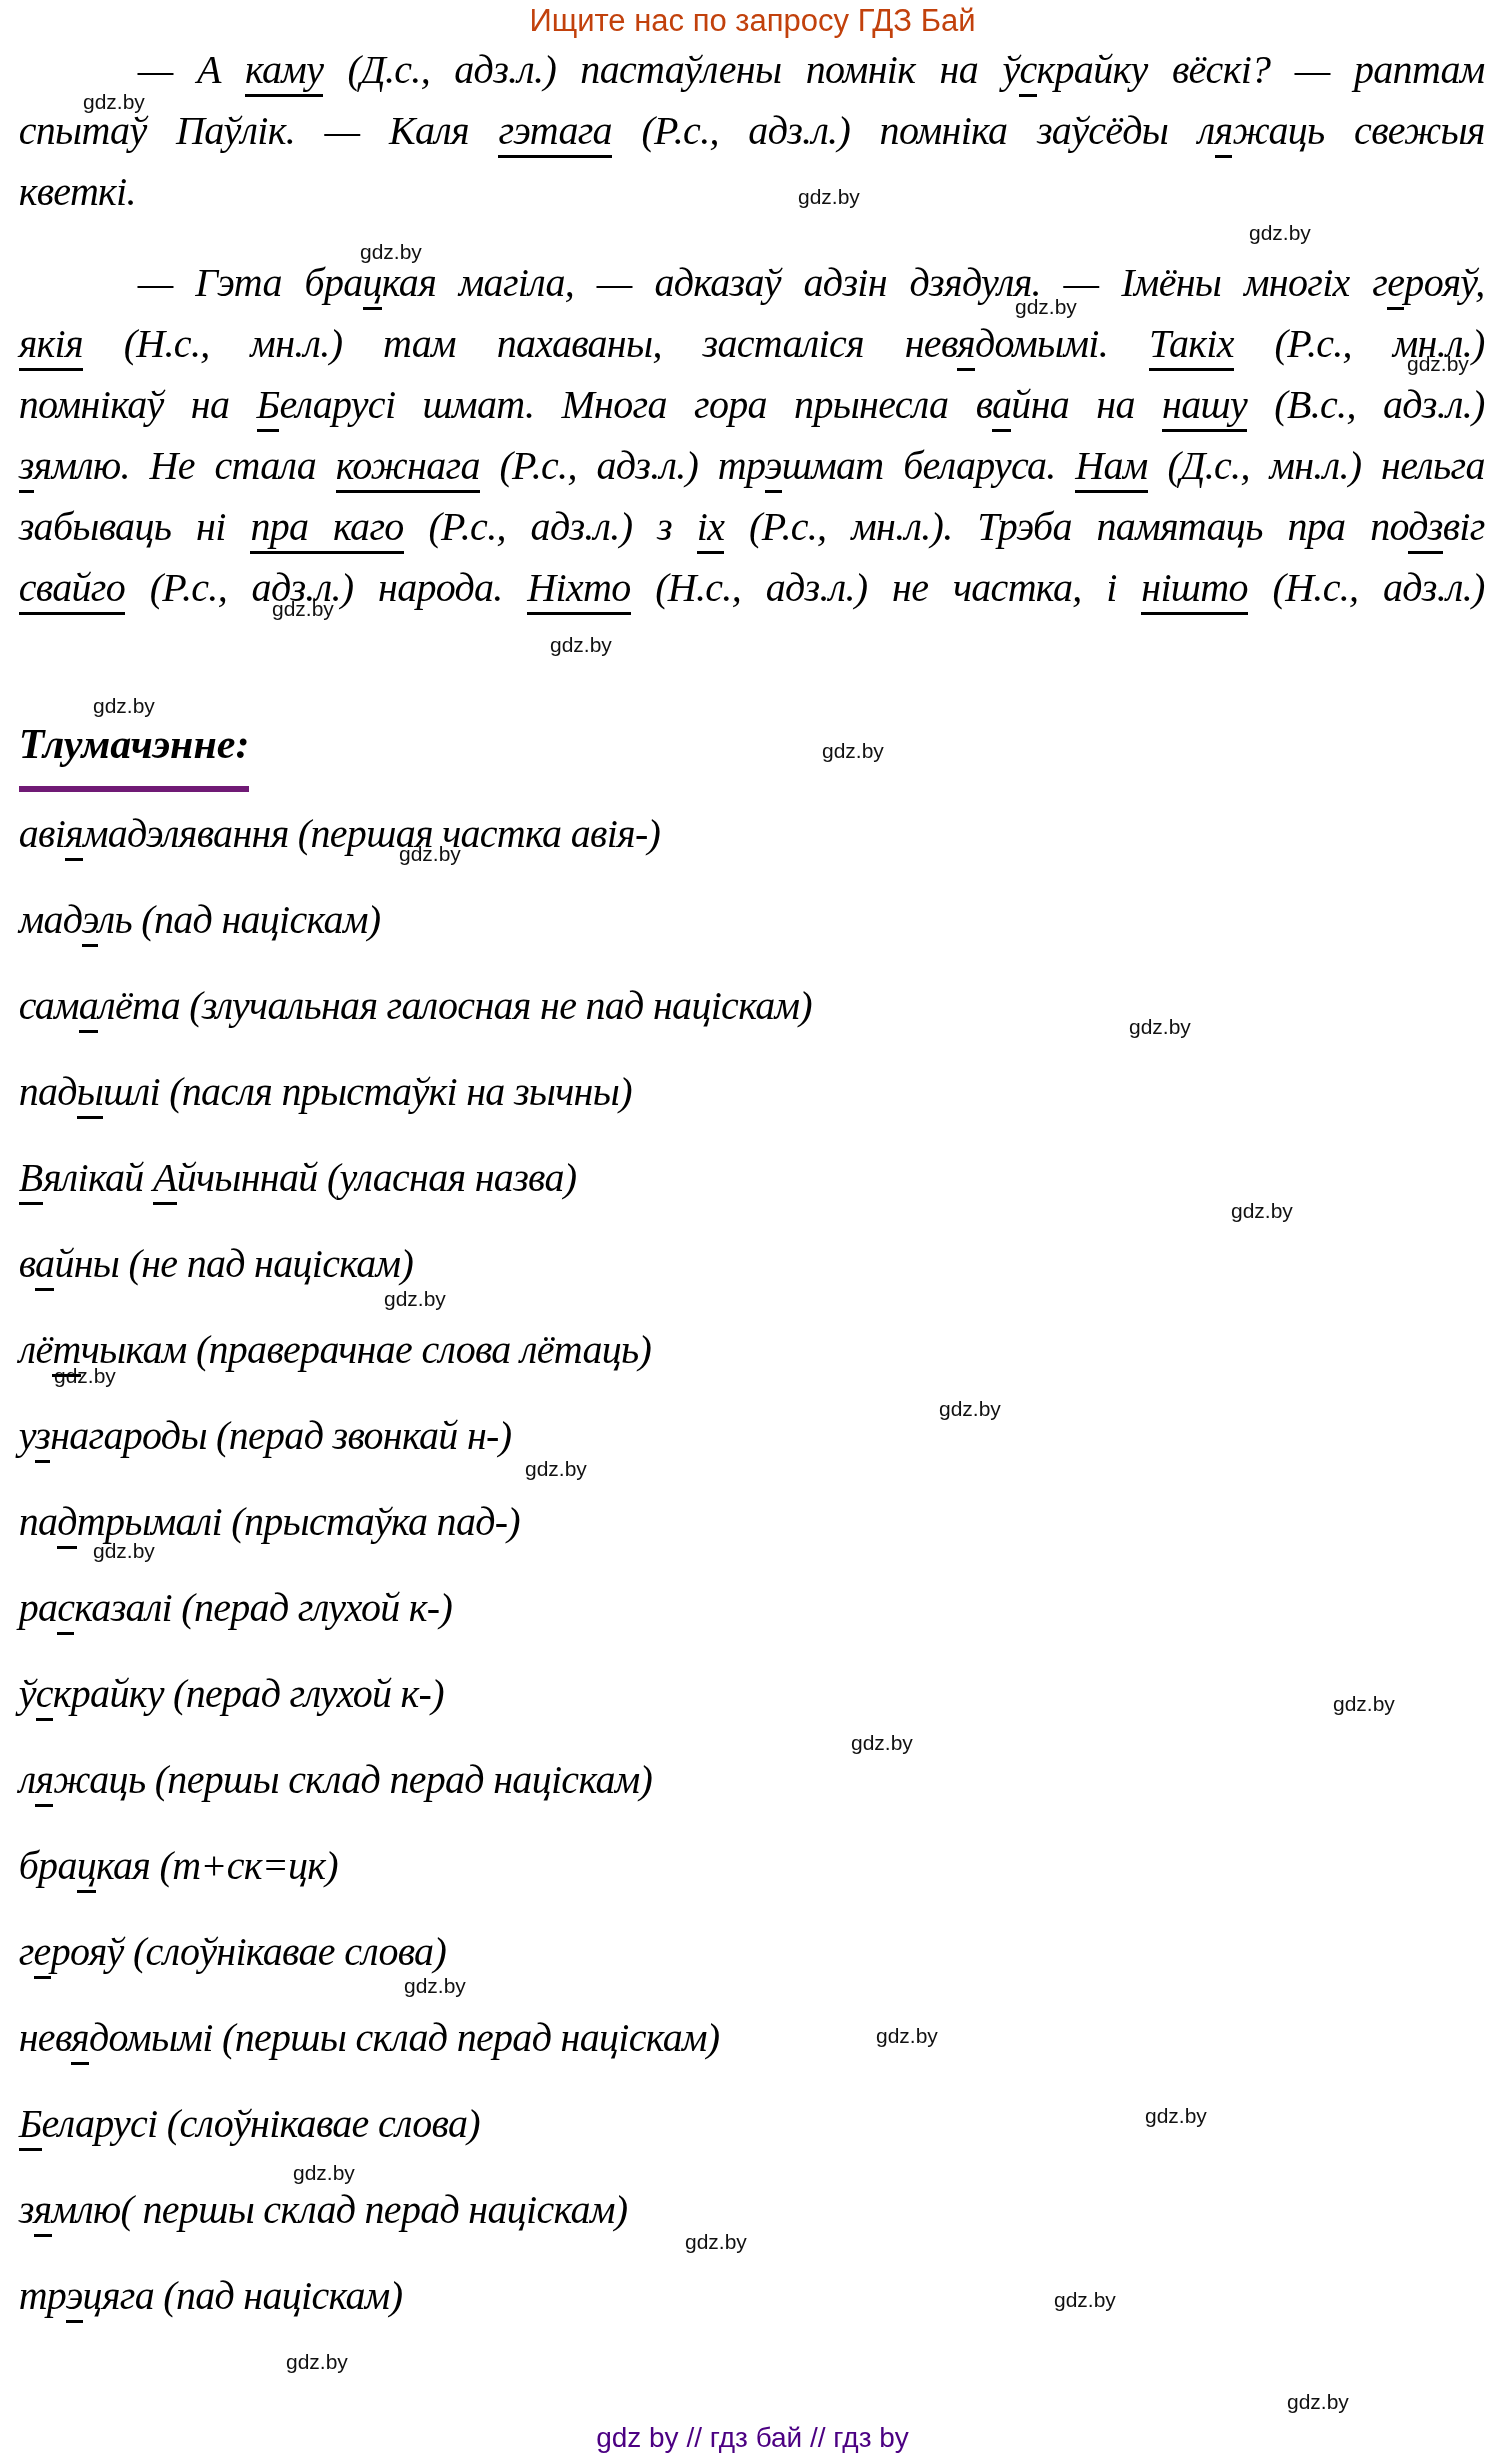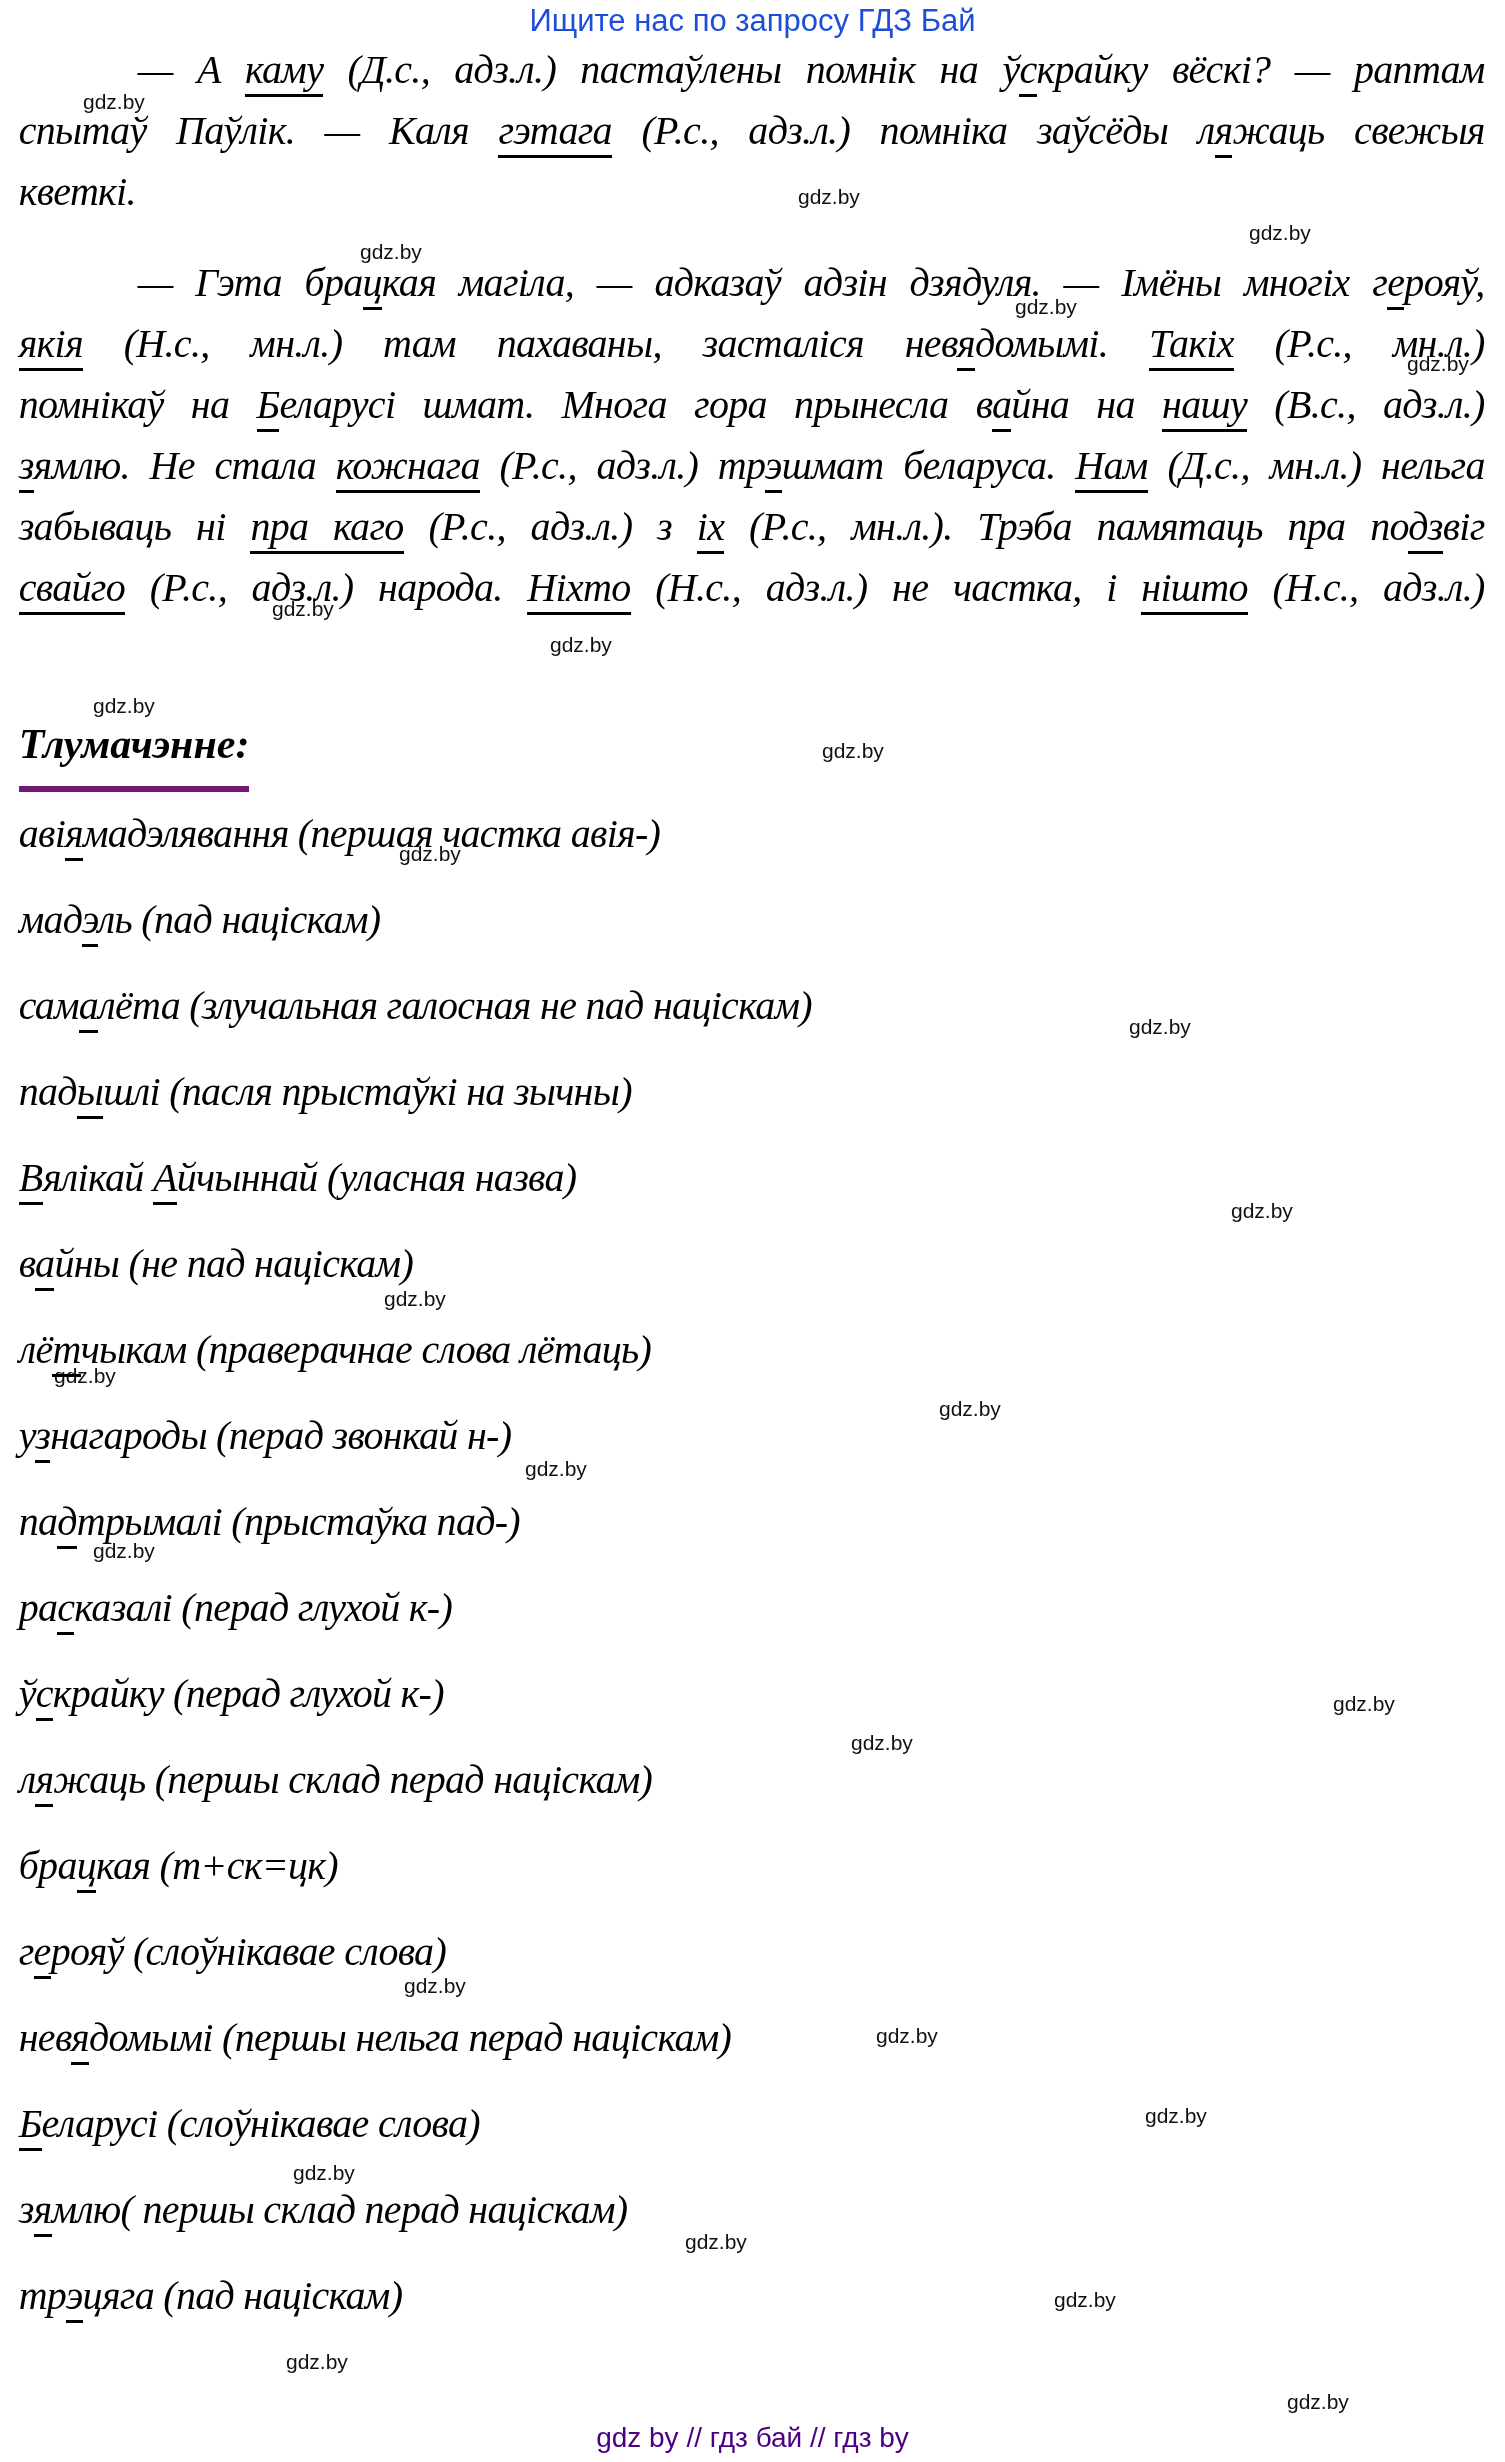--- a/index.html
+++ b/index.html
@@ -29,21 +29,21 @@
   .footer {
     position:absolute; top:2422px; left:0; width:100%; text-align:center;
     font-family:"Liberation Sans", sans-serif; font-size:28px;
   }
 </style>
 </head>
 <body>
 
 <div class="page">
 
-  <div class="promo" style="color: #1d4ed8;">Ищите нас по запросу ГДЗ Бай</div>
+  <div class="promo" style="color: #c2410c;">Ищите нас по запросу ГДЗ Бай</div>
 
   <div class="wm-layer">
       <div class="wm" style="left: 83px; top: 90px; color: rgb(17, 17, 17);">gdz.by</div>
       <div class="wm" style="left: 798px; top: 185px; color: rgb(17, 17, 17);">gdz.by</div>
       <div class="wm" style="left: 1249px; top: 221px; color: rgb(17, 17, 17);">gdz.by</div>
       <div class="wm" style="left: 360px; top: 240px; color: rgb(17, 17, 17);">gdz.by</div>
       <div class="wm" style="left: 1015px; top: 295px; color: rgb(17, 17, 17);">gdz.by</div>
       <div class="wm" style="left: 1407px; top: 352px; color: rgb(17, 17, 17);">gdz.by</div>
       <div class="wm" style="left: 272px; top: 597px; color: rgb(17, 17, 17);">gdz.by</div>
       <div class="wm" style="left: 550px; top: 633px; color: rgb(17, 17, 17);">gdz.by</div>
@@ -96,21 +96,21 @@
       <div class="line gitem"><span class="u">В</span><span>ялікай </span><span class="u">А</span><span>йчыннай (уласная назва)</span></div>
       <div class="line gitem"><span>в</span><span class="u">а</span><span>йны (не пад націскам)</span></div>
       <div class="line gitem"><span>лё</span><span class="u">т</span><span>чыкам (праверачнае слова лётаць)</span></div>
       <div class="line gitem"><span>у</span><span class="u">з</span><span>нагароды (перад звонкай н-)</span></div>
       <div class="line gitem"><span>па</span><span class="u">д</span><span>трымалі (прыстаўка пад-)</span></div>
       <div class="line gitem"><span>ра</span><span class="u">с</span><span>казалі (перад глухой к-)</span></div>
       <div class="line gitem"><span>ў</span><span class="u">с</span><span>крайку (перад глухой к-)</span></div>
       <div class="line gitem"><span>л</span><span class="u">я</span><span>жаць (першы склад перад націскам)</span></div>
       <div class="line gitem"><span>бра</span><span class="u">ц</span><span>кая (т+ск=цк)</span></div>
       <div class="line gitem"><span>г</span><span class="u">е</span><span>рояў (слоўнікавае слова)</span></div>
-      <div class="line gitem"><span>нев</span><span class="u">я</span><span>домымі (першы нельга перад націскам)</span></div>
+      <div class="line gitem"><span>нев</span><span class="u">я</span><span>домымі (першы склад перад націскам)</span></div>
       <div class="line gitem"><span class="u">Б</span><span>еларусі (слоўнікавае слова)</span></div>
       <div class="line gitem"><span>з</span><span class="u">я</span><span>млю( першы склад перад націскам)</span></div>
       <div class="line gitem"><span>тр</span><span class="u">э</span><span>цяга (пад націскам)</span></div>
     </div>
 
   </div>
 
   <div class="footer" style="color: rgb(75, 0, 130);">gdz by  //  гдз бай  //  гдз by</div>
 
 </div>

